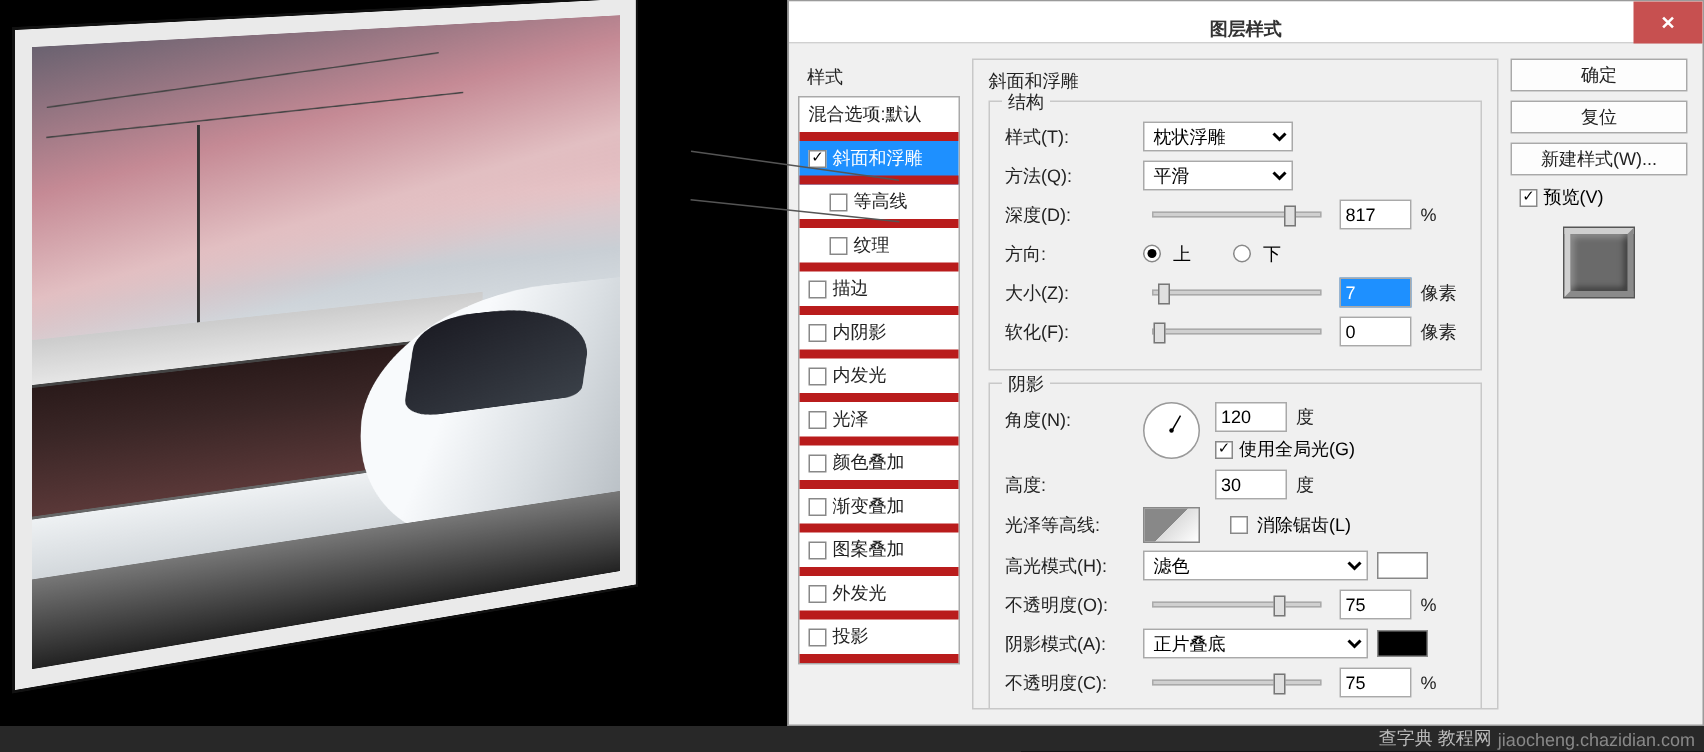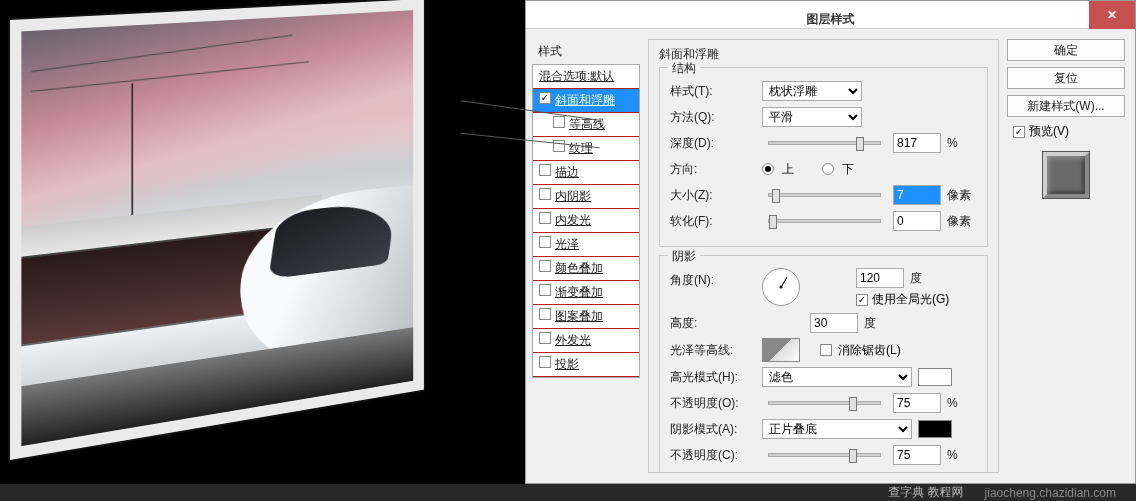--- a/index.html
+++ b/index.html
@@ -29,21 +29,21 @@
 .titlebar { height: 28px; background: #fff; display: flex; align-items: flex-end; justify-content: center; position: relative; border-bottom: 1px solid #d0d0d0; font-weight: bold; }
 .titlebar-text { font-size: 12px; color: #333; }
 .close-btn { position: absolute; right: 0; top: 0; width: 46px; height: 28px; background: #c75050; color: #fff; display:flex; align-items:center; justify-content:center; font-size: 14px; font-family: Arial; }
 
 .dialog-body { display: flex; padding: 10px 10px 10px 6px; gap: 8px; height: calc(100% - 28px); }
 
 
 .styles-col { width: 108px; }
 .styles-hdr { padding: 4px 6px; color:#222; }
 .styles-list { border: 1px solid #a9a9a9; background: #fff; }
-.style-item { padding: 3px 6px; display: flex; align-items: flex-start; gap: 4px; border-bottom: 1px solid #b91c1c; white-space: nowrap; color: #222; text-decoration: underline; }
+.style-item { padding: 3px 6px; display: flex; align-items: center; gap: 4px; border-bottom: 6px solid #b91c1c; white-space: nowrap; color: #222; }
 .style-item.sel { background: #1e90ff; color: #fff; }
 .style-item.sub { padding-left: 20px; }
 .cb { width: 12px; height: 12px; border: 1px solid #888; background: #fff; display:inline-flex; align-items:center; justify-content:center; font-size:10px; line-height:1; color:#000; flex-shrink:0;}
 .cb.checked::after { content:"✓"; }
 
 
 .center-col { flex: 1; border: 1px solid #c8c8c8; padding: 6px 10px; background:#f0f0f0; overflow:hidden;}
 .group-title { font-size: 12px; color:#222; margin-bottom: 2px; }
 .fieldset { border: 1px solid #c8c8c8; margin: 4px 0 8px; padding: 8px 10px 10px; position:relative; }
 .fieldset-legend { position:absolute; top:-8px; left:8px; background:#f0f0f0; padding:0 4px; font-size:12px; color:#222;}
@@ -69,21 +69,21 @@
 .btn { height:22px; border:1px solid #a9a9a9; background:#fdfdfd; padding: 0 16px; display:inline-flex; align-items:center; justify-content:center; color:#222;}
 
 
 .right-col { width: 118px; display:flex; flex-direction:column; gap:6px; align-items:stretch; }
 .right-col .btn { width:100%; justify-content:center;}
 .preview-row { display:flex; align-items:center; gap:4px; padding-left:6px; margin-top:0;}
 .preview-box-wrap { display:flex; justify-content:center; margin-top:6px;}
 .preview-box { width:46px; height:46px; background: #6a6a6a; border: 4px solid #cfcfcf; border-right-color:#8a8a8a; border-bottom-color:#8a8a8a; box-shadow: inset 2px 2px 4px rgba(255,255,255,.3), inset -2px -2px 4px rgba(0,0,0,.5), 0 0 0 1px #555;}
 
 
-.footer { position:absolute; left:0; right:0; bottom:0; height:17px; background:rgba(200,200,200,0.2); display:flex; justify-content:flex-end; align-items:center; padding-right:20px; gap:21px; color:#bbb; font-size:11px;}
+.footer { position:absolute; left:0; right:0; bottom:0; height:17px; background:rgba(200,200,200,0.2); display:flex; justify-content:flex-end; align-items:center; padding-right:6px; gap:4px; color:#bbb; font-size:11px;}
 .footer span:last-child{ color:#888;}
 </style>
 </head>
 <body>
 
 <div class="canvas-area">
   <div class="cable-extend"></div>
   <div class="cable-extend2"></div>
   <div class="frame">
     <div class="frame-inner">
@@ -215,21 +215,21 @@
           <input class="num-input" value="0" style="">
           <span class="unit">像素</span>
         </div>
       </div>
 
       <div class="fieldset">
         <div class="fieldset-legend">阴影</div>
         <div class="row" style="align-items:flex-start">
           <span class="lbl" style="padding-top:4px">角度(N):</span>
           <div class="angle-dial"></div>
-          <div style="display:flex; flex-direction:column; gap:3px;margin-left:46px;">
+          <div style="display:flex; flex-direction:column; gap:3px;">
             <div style="display:flex; align-items:center; gap:6px;">
               <input class="num-input" value="120" style="">
               <span class="unit">度</span>
             </div>
             <div style="display:flex; align-items:center; gap:4px;">
               <span class="cb checked"></span>
               <span>使用全局光(G)</span>
             </div>
           </div>
         </div>

